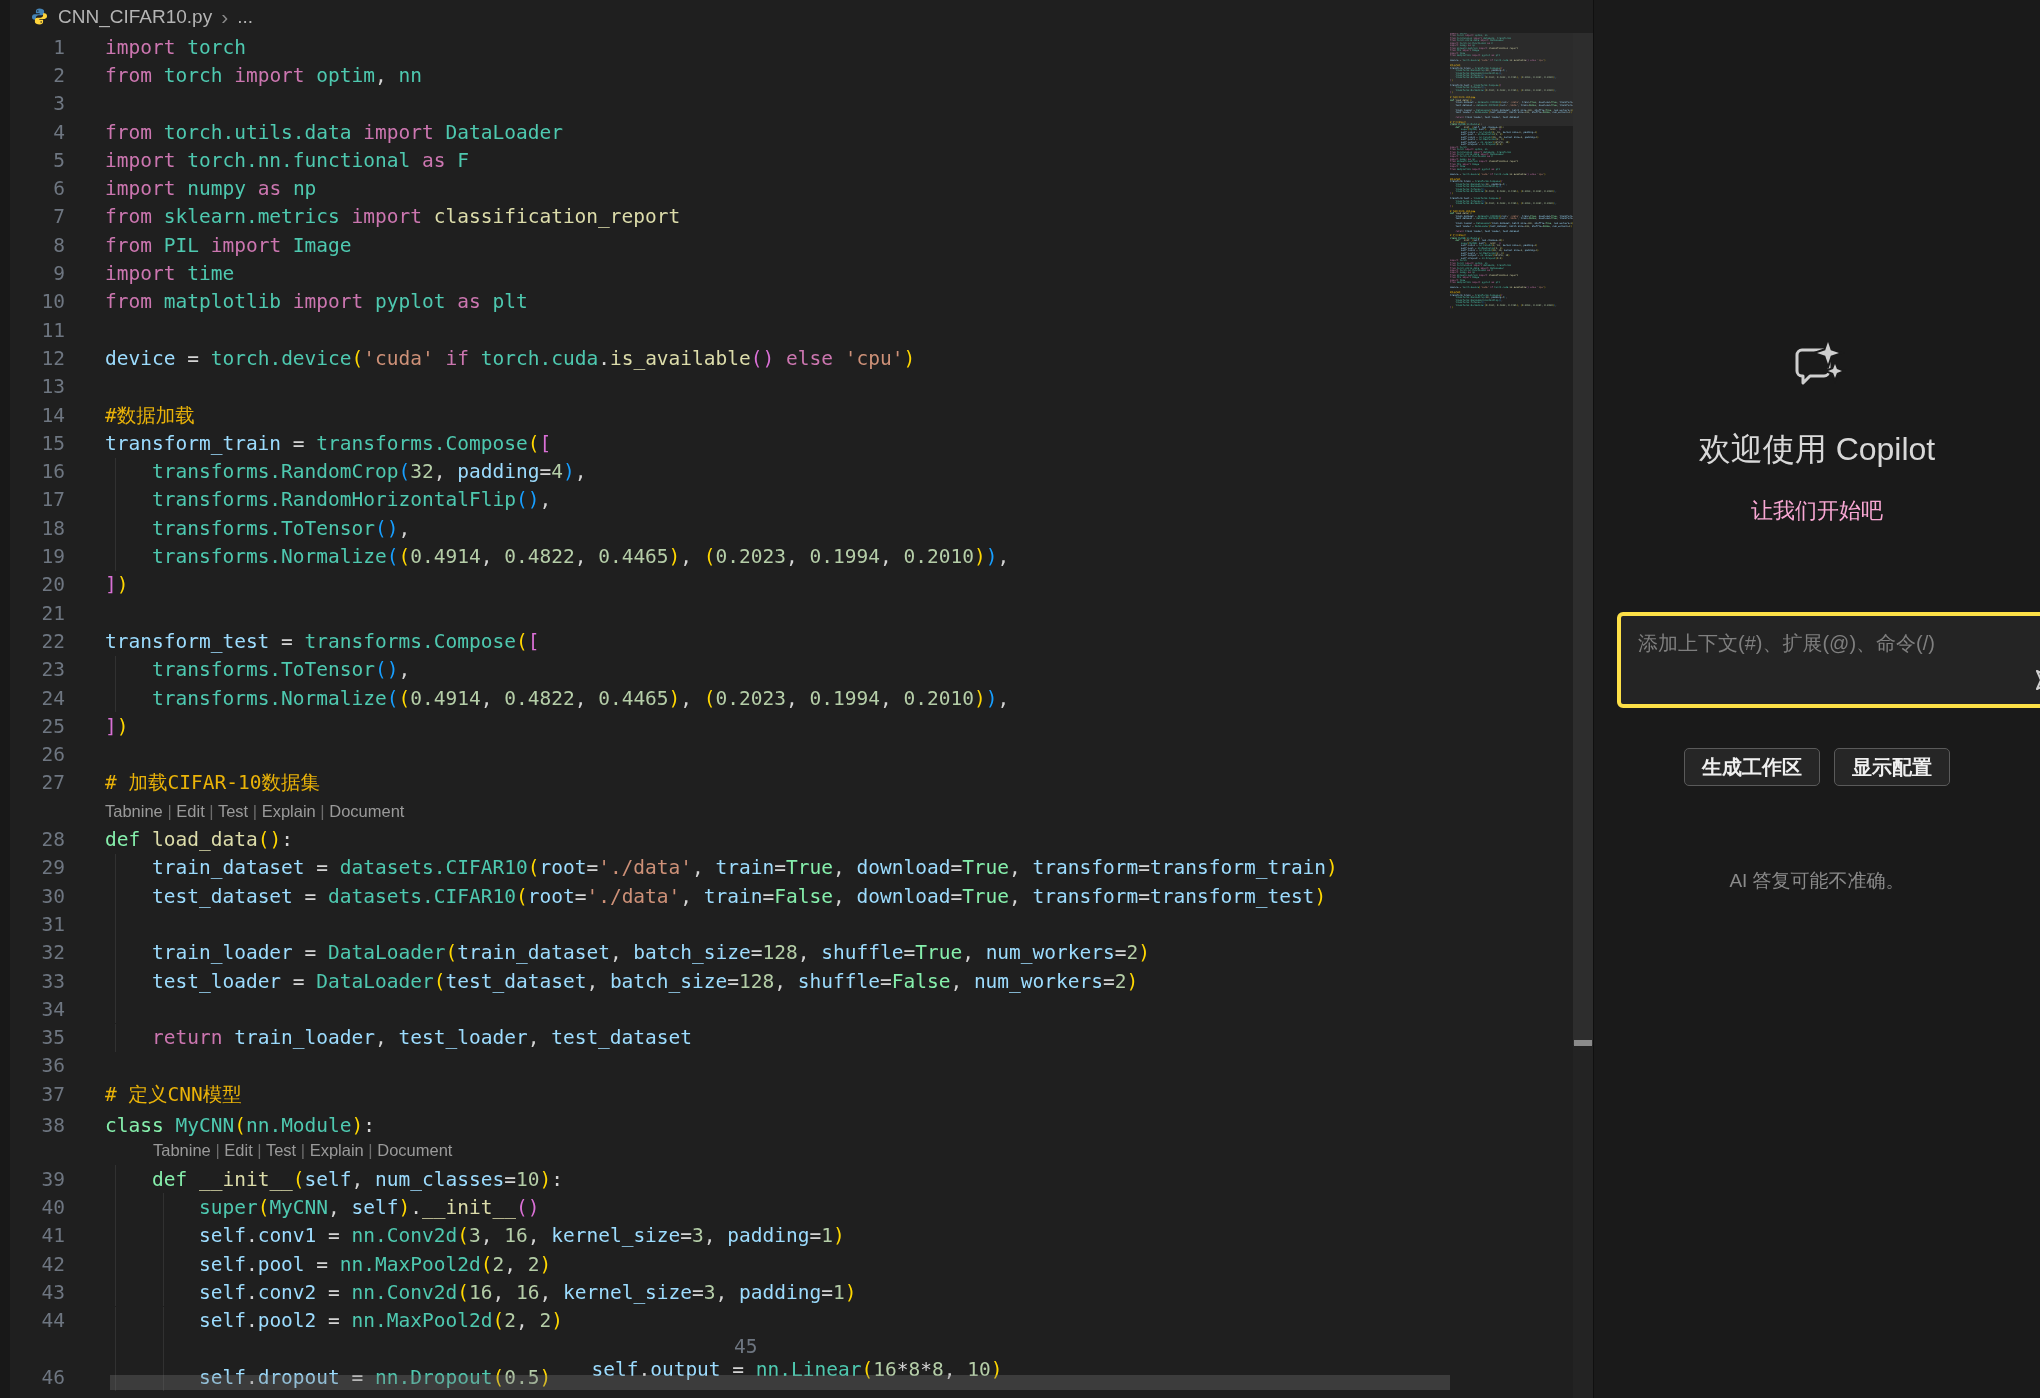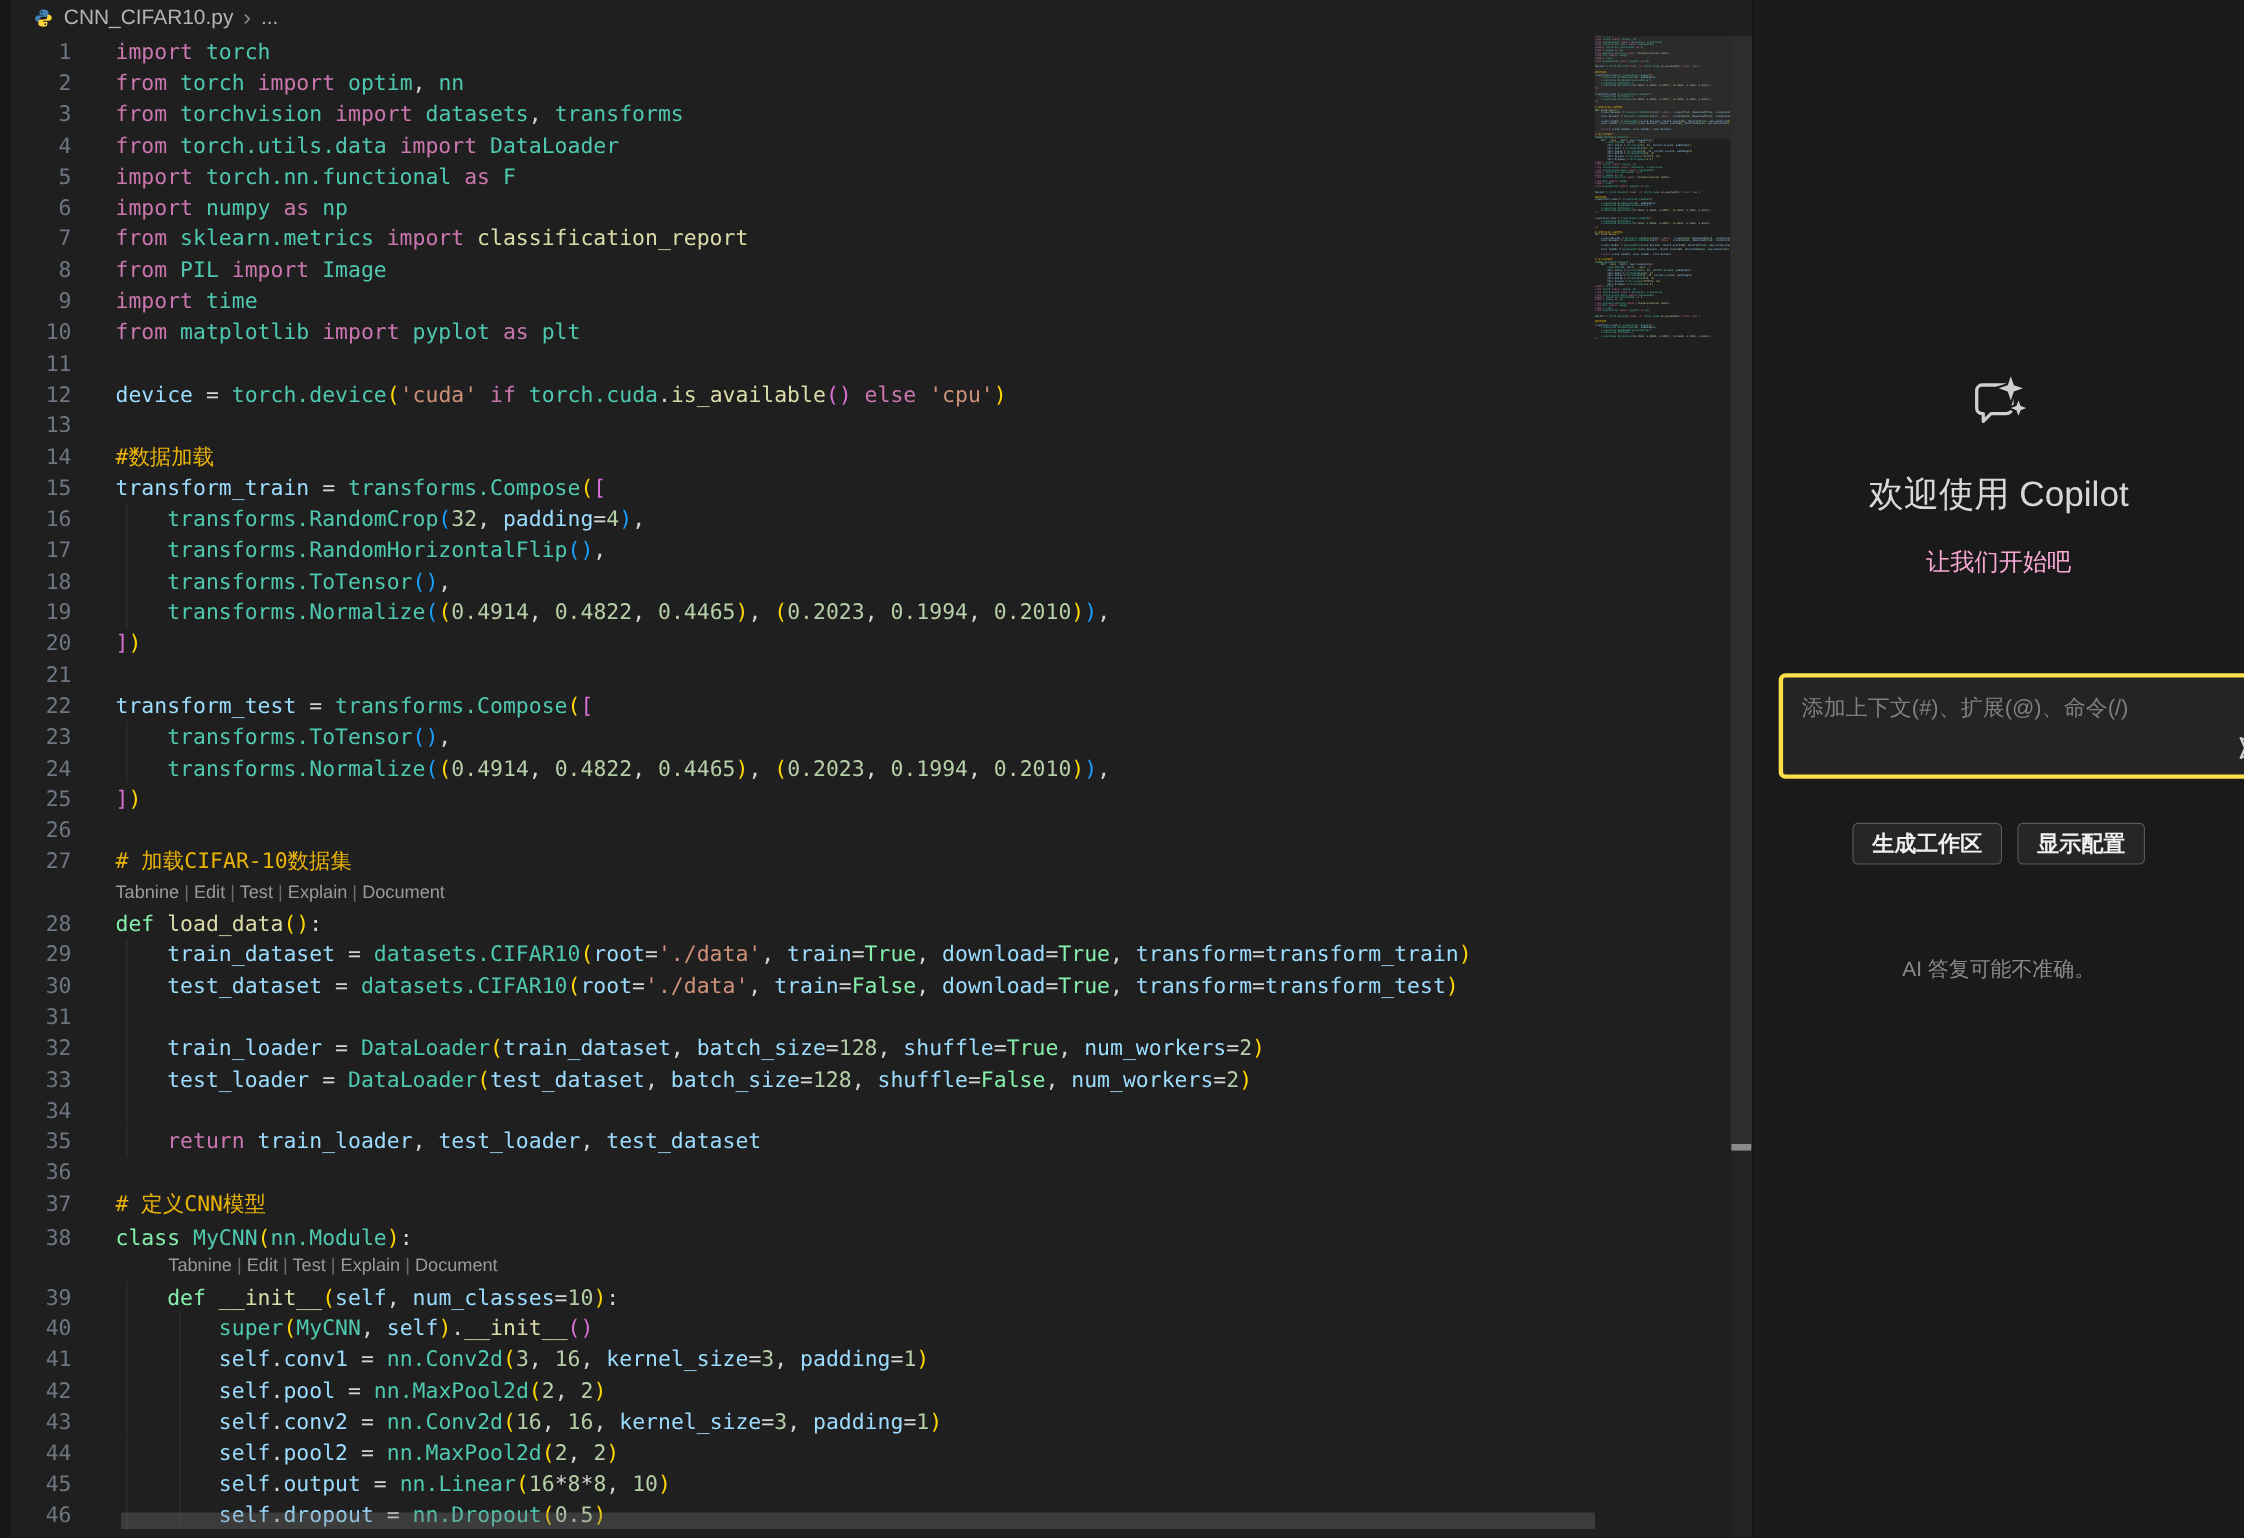--- a/index.html
+++ b/index.html
@@ -68,21 +68,20 @@
       <div class="row" style="top: 33px; height: 28.3px;">
         <span class="lineno">1</span>
         <span class="code"><span class="tk-kw">import</span><span class="tk-cls"> torch</span></span>
       </div>
       <div class="row" style="top: 61.3px; height: 28.3px;">
         <span class="lineno">2</span>
         <span class="code"><span class="tk-kw">from</span><span class="tk-cls"> torch</span><span class="tk-kw"> import</span><span class="tk-cls"> optim</span><span class="tk-op">,</span><span class="tk-cls"> nn</span></span>
       </div>
       <div class="row" style="top: 89.6px; height: 28.3px;">
         <span class="lineno">3</span>
-        <span class="code"><span class="tk-kw">from</span><span class="tk-cls"> torchvision</span><span class="tk-kw"> import</span><span class="tk-cls"> datasets</span><span class="tk-op">,</span><span class="tk-cls"> transforms</span></span>
       </div>
       <div class="row" style="top: 117.9px; height: 28.3px;">
         <span class="lineno">4</span>
         <span class="code"><span class="tk-kw">from</span><span class="tk-cls"> torch.utils.data</span><span class="tk-kw"> import</span><span class="tk-cls"> DataLoader</span></span>
       </div>
       <div class="row" style="top: 146.2px; height: 28.3px;">
         <span class="lineno">5</span>
         <span class="code"><span class="tk-kw">import</span><span class="tk-cls"> torch.nn.functional</span><span class="tk-kw"> as</span><span class="tk-cls"> F</span></span>
       </div>
       <div class="row" style="top: 174.5px; height: 28.3px;">
@@ -264,21 +263,21 @@
         <div class="guide" style="left: 153px;"></div>
         <span class="lineno">43</span>
         <span class="code"><span class="tk-txt">        </span><span class="tk-var">self</span><span class="tk-op">.</span><span class="tk-var">conv2</span><span class="tk-op"> = </span><span class="tk-cls">nn.Conv2d</span><span class="tk-b1">(</span><span class="tk-num">16</span><span class="tk-op">, </span><span class="tk-num">16</span><span class="tk-op">, </span><span class="tk-var">kernel_size</span><span class="tk-op">=</span><span class="tk-num">3</span><span class="tk-op">, </span><span class="tk-var">padding</span><span class="tk-op">=</span><span class="tk-num">1</span><span class="tk-b1">)</span></span>
       </div>
       <div class="row" style="top: 1306.5px; height: 28.3px;">
         <div class="guide" style="left: 105px;"></div>
         <div class="guide" style="left: 153px;"></div>
         <span class="lineno">44</span>
         <span class="code"><span class="tk-txt">        </span><span class="tk-var">self</span><span class="tk-op">.</span><span class="tk-var">pool2</span><span class="tk-op"> = </span><span class="tk-cls">nn.MaxPool2d</span><span class="tk-b1">(</span><span class="tk-num">2</span><span class="tk-op">, </span><span class="tk-num">2</span><span class="tk-b1">)</span></span>
       </div>
-      <div class="row" style="top: 1334.8px; height: 28.3px;">
+      <div class="row" style="top: 1334.8px; height: 28.3px; flex-direction: column;">
         <div class="guide" style="left: 105px;"></div>
         <div class="guide" style="left: 153px;"></div>
         <span class="lineno">45</span>
         <span class="code"><span class="tk-txt">        </span><span class="tk-var">self</span><span class="tk-op">.</span><span class="tk-var">output</span><span class="tk-op"> = </span><span class="tk-cls">nn.Linear</span><span class="tk-b1">(</span><span class="tk-num">16</span><span class="tk-op">*</span><span class="tk-num">8</span><span class="tk-op">*</span><span class="tk-num">8</span><span class="tk-op">, </span><span class="tk-num">10</span><span class="tk-b1">)</span></span>
       </div>
       <div class="row" style="top: 1363.1px; height: 28.3px;">
         <div class="guide" style="left: 105px;"></div>
         <div class="guide" style="left: 153px;"></div>
         <span class="lineno">46</span>
         <span class="code"><span class="tk-txt">        </span><span class="tk-var">self</span><span class="tk-op">.</span><span class="tk-var">dropout</span><span class="tk-op"> = </span><span class="tk-cls">nn.Dropout</span><span class="tk-b1">(</span><span class="tk-num">0.5</span><span class="tk-b1">)</span></span>

